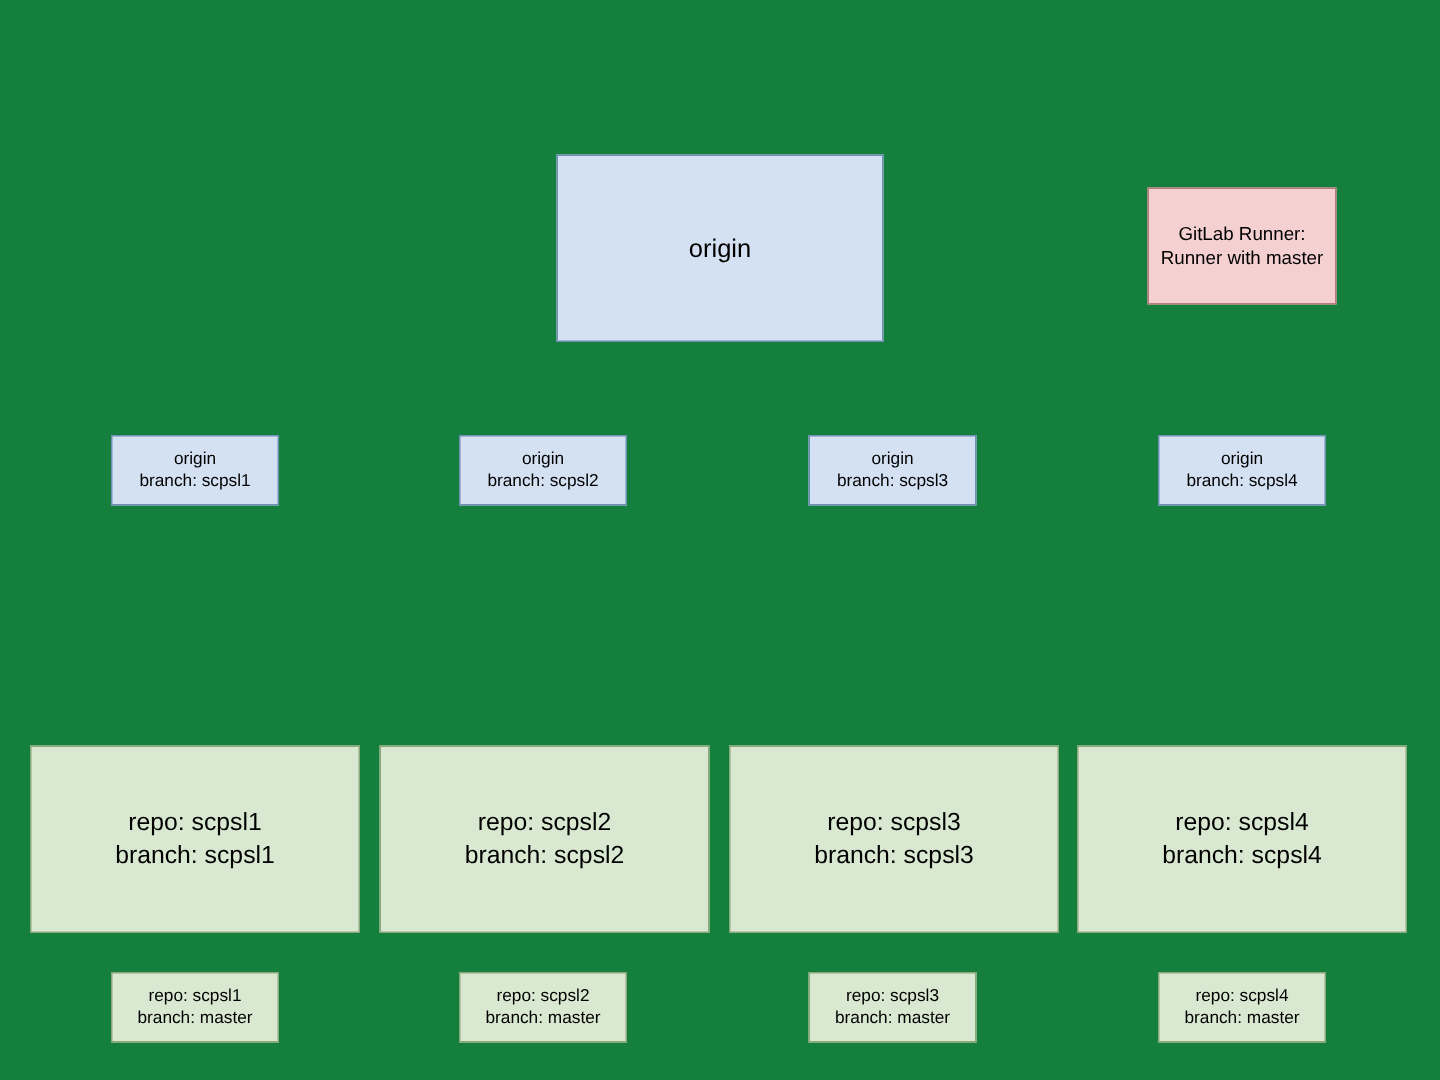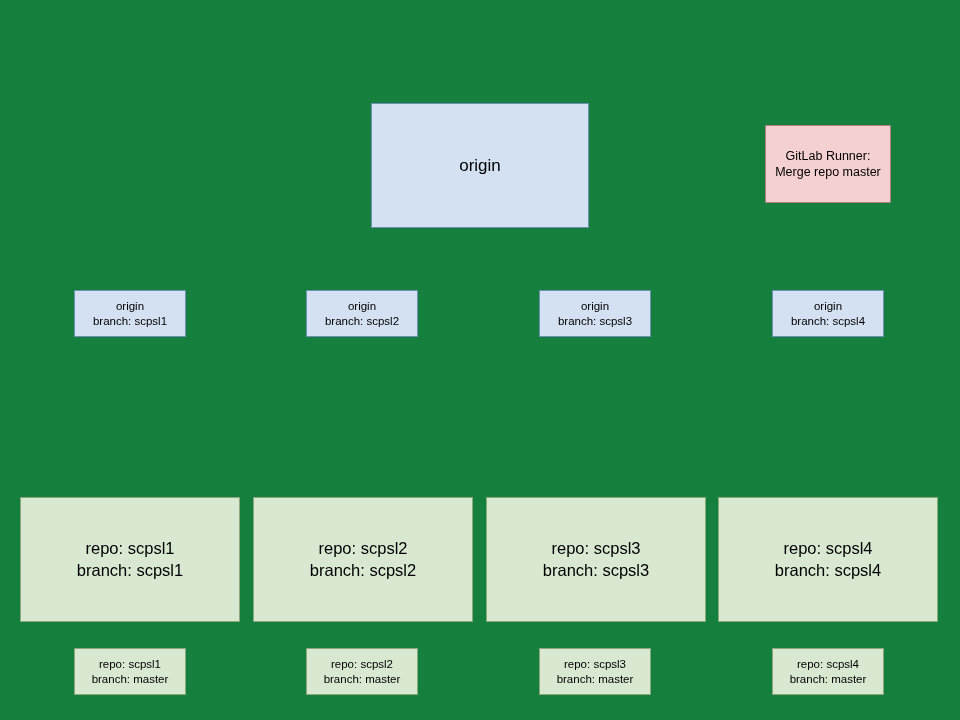--- a/index.html
+++ b/index.html
@@ -66,21 +66,21 @@
 <body>
 
 <div id="canvas">
 
   <div class="node origin-master" style="left:371px; top:103px; width:218px; height:125px;">
     <span class="line">origin</span>
   </div>
 
   <div class="node runner" style="left:765px; top:125px; width:126px; height:78px;">
     <span class="line">GitLab Runner:</span>
-    <span class="line">Merge repo master</span>
+    <span class="line">Runner with master</span>
   </div>
 
   <div class="node origin-branch" style="left:74px; top:290px; width:112px; height:47px;">
     <span class="line">origin</span>
     <span class="line">branch: scpsl1</span>
   </div>
 
   <div class="node origin-branch" style="left:306px; top:290px; width:112px; height:47px;">
     <span class="line">origin</span>
     <span class="line">branch: scpsl2</span>

